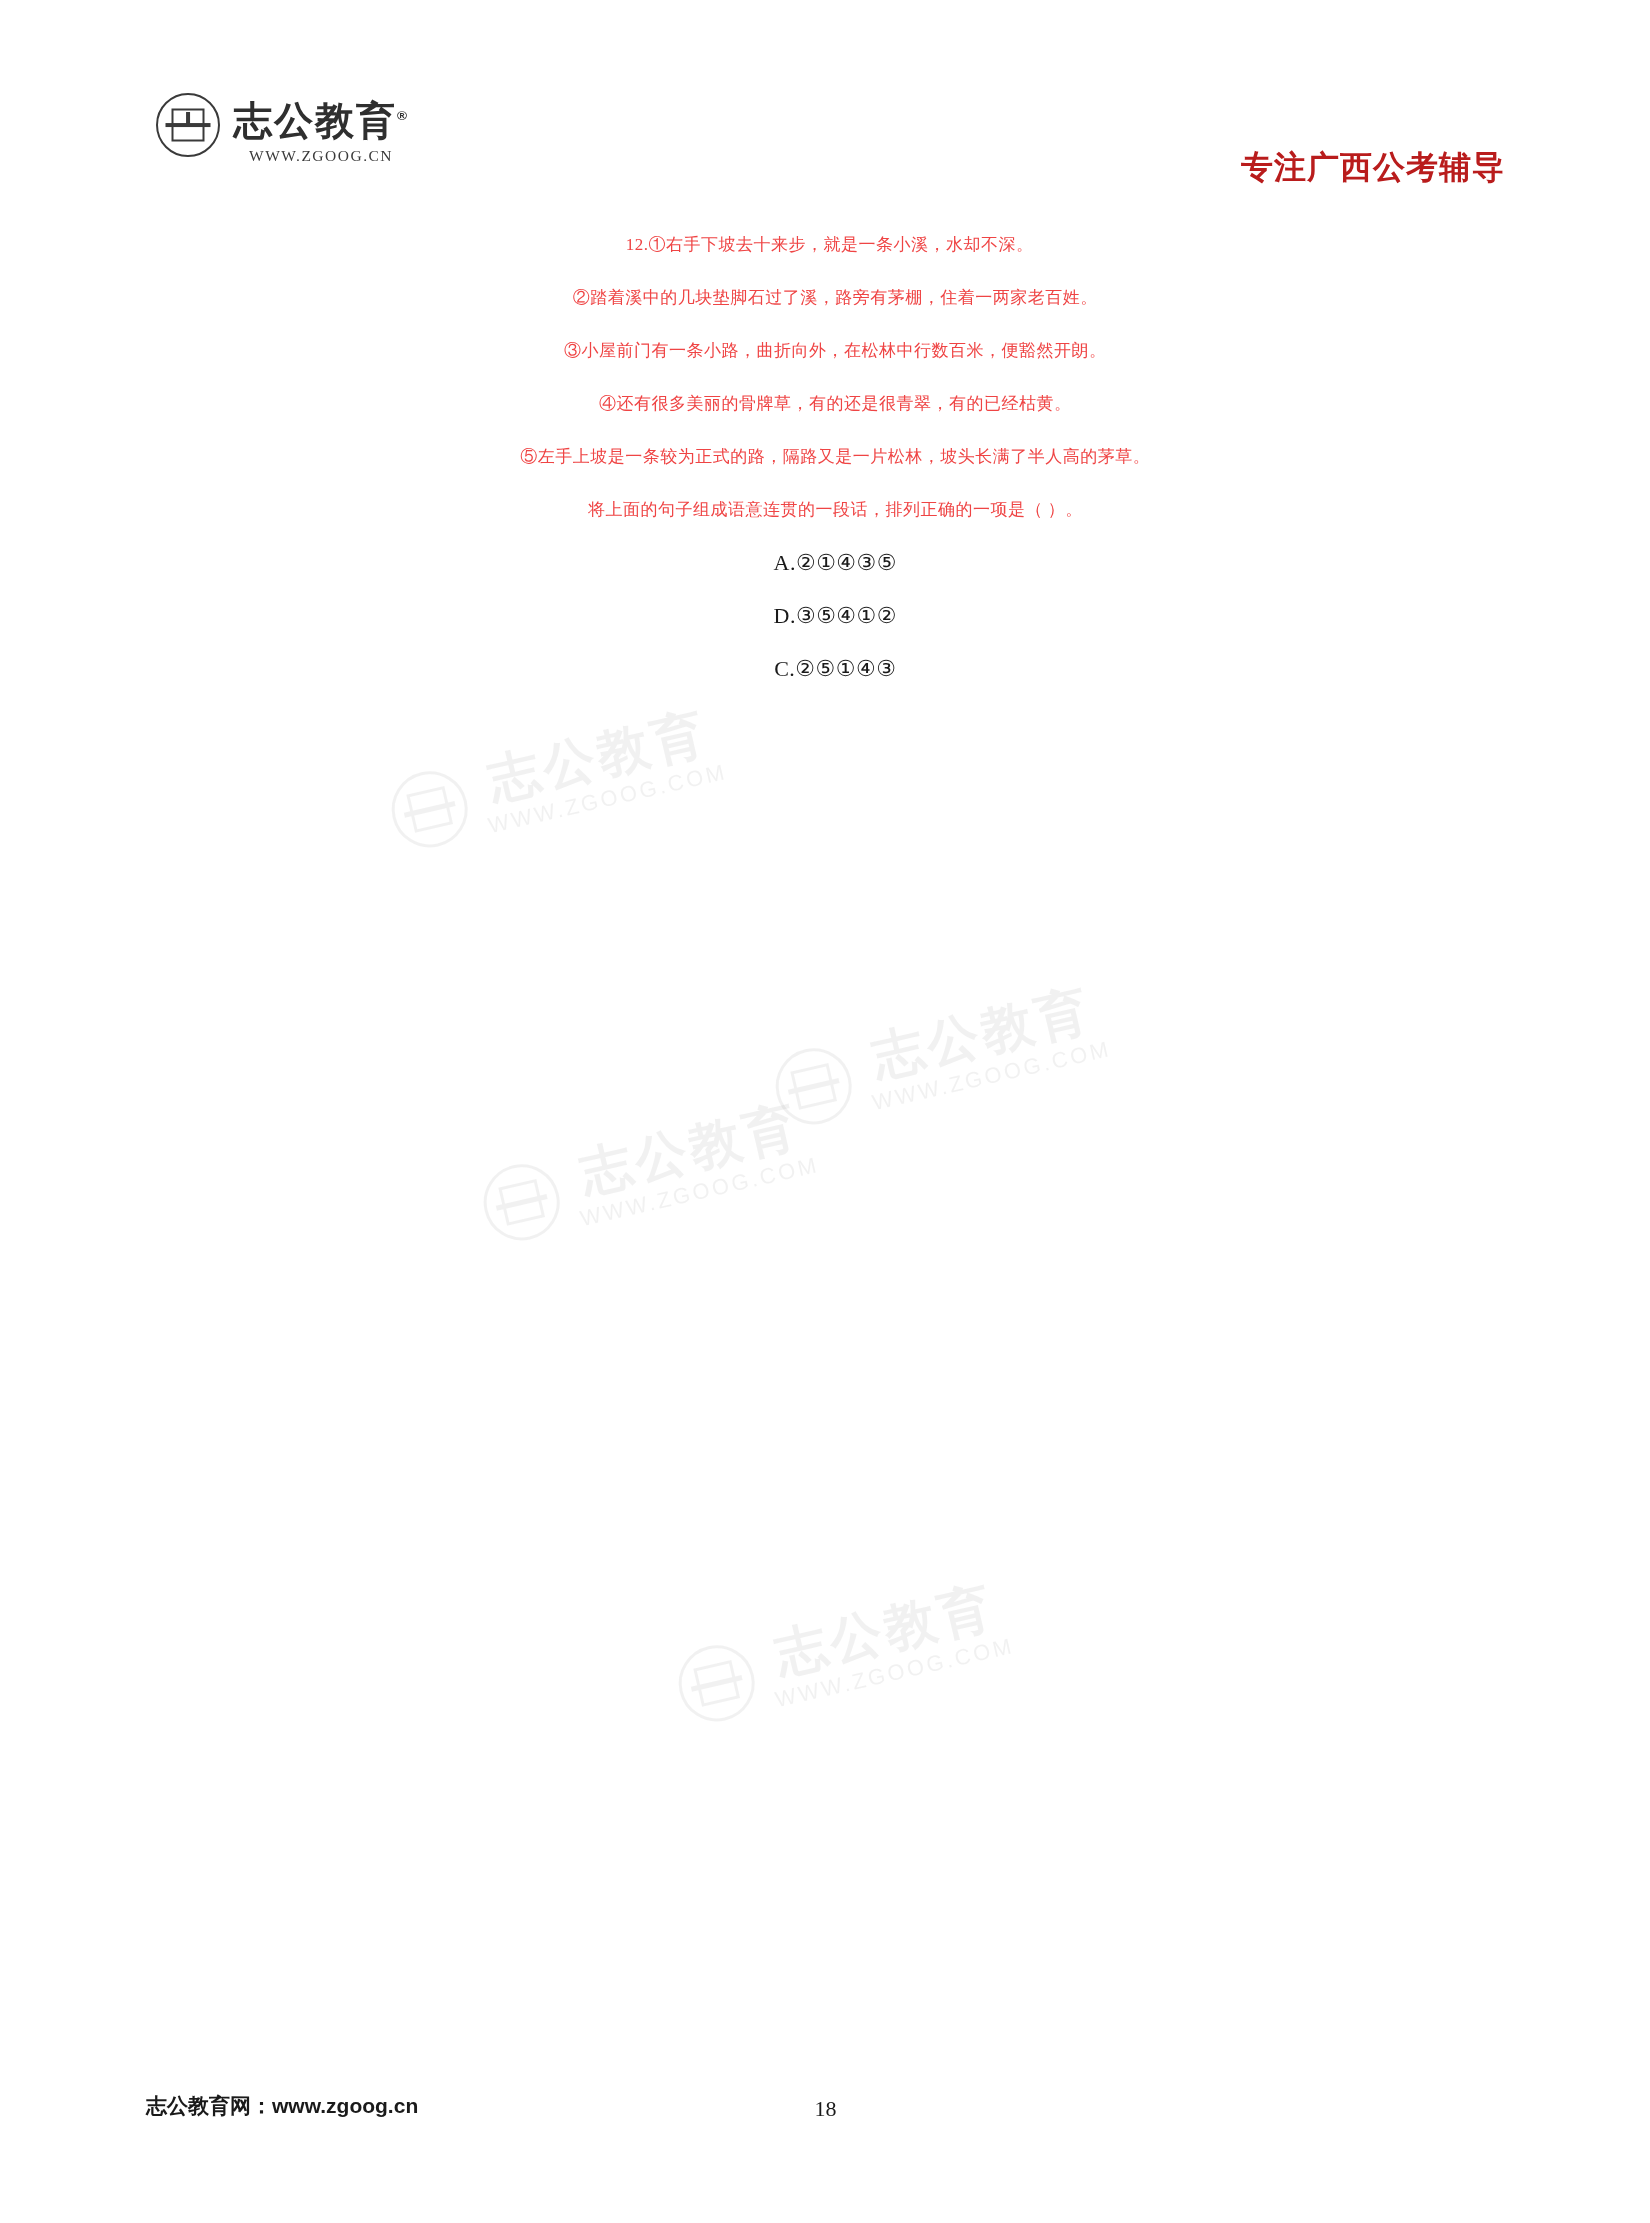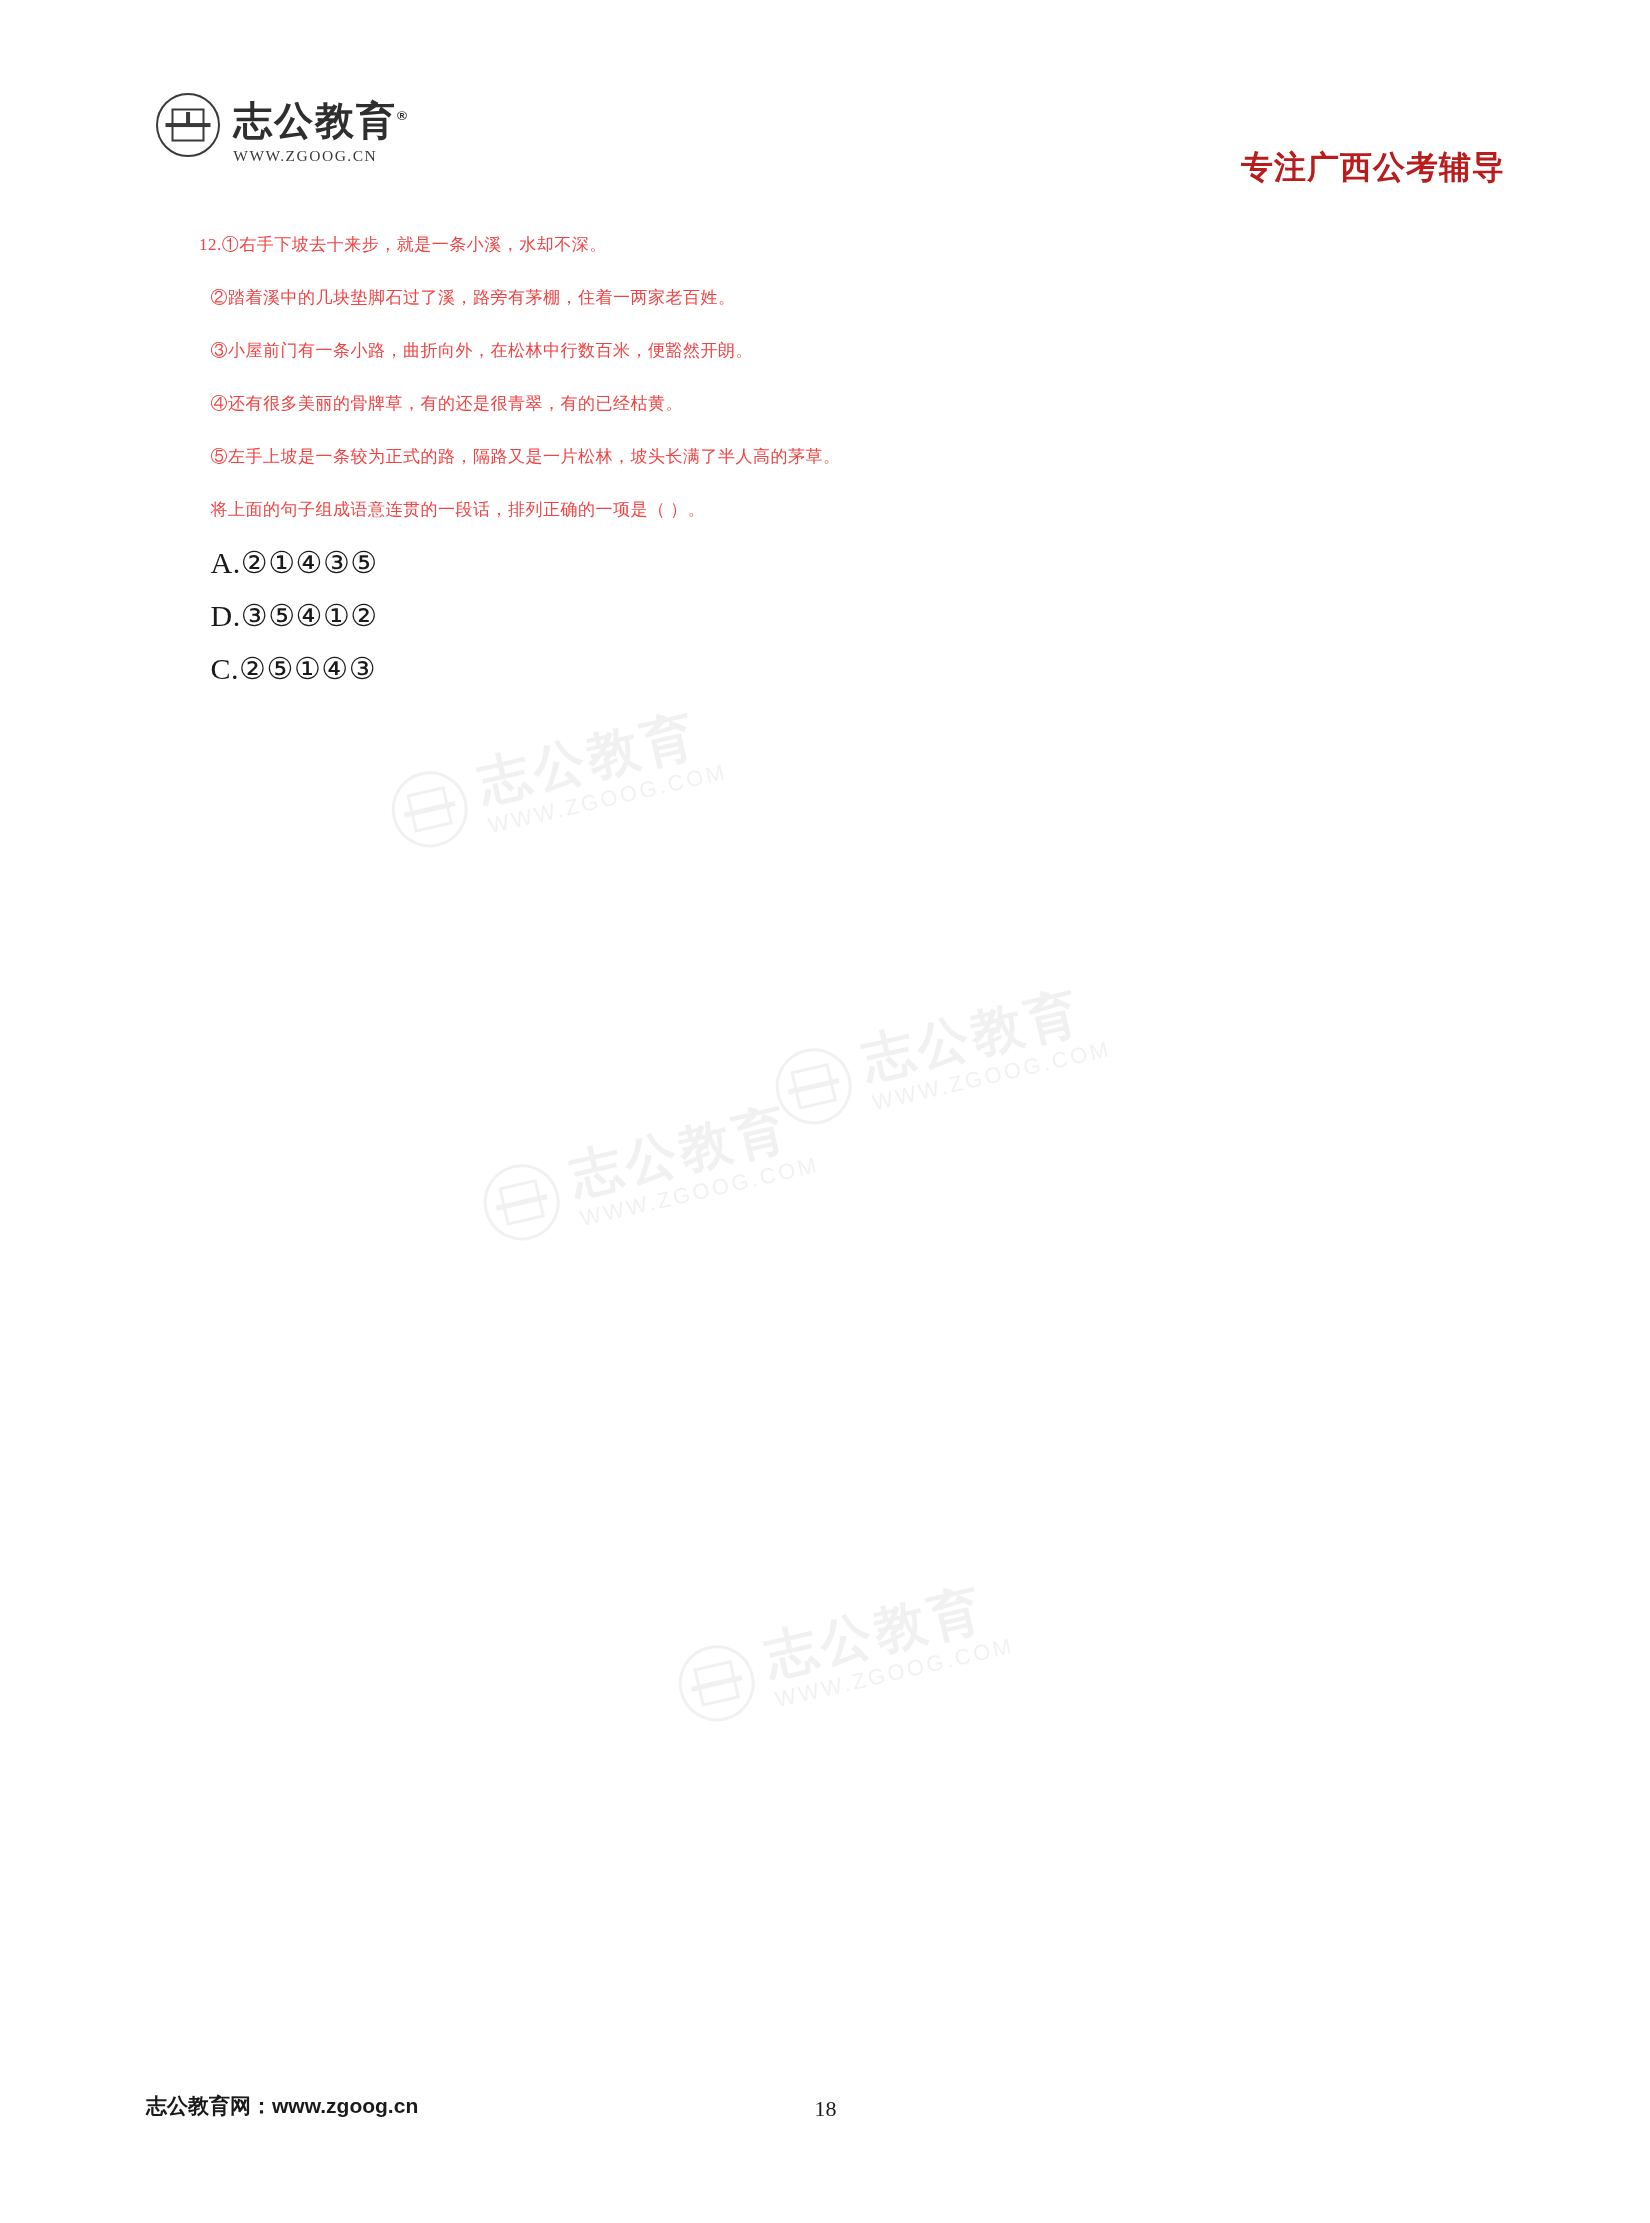--- a/index.html
+++ b/index.html
@@ -10,20 +10,21 @@
   body {
     font-family: "Liberation Serif", "DejaVu Serif", serif;
   }
   .page {
     position: relative;
     width: 1651px;
     height: 2223px;
     background: #ffffff;
     overflow: hidden;
     box-sizing: border-box;
+    text-align: center;
   }
 
   
   .header {
     position: absolute;
     top: 93px;
     left: 146px;
     right: 146px;
     height: 87px;
   }
@@ -122,21 +123,21 @@
     font-size: 17px;
     line-height: 53px;
     color: #ef4444;
     white-space: nowrap;
     letter-spacing: 0.5px;
   }
   .line.indent {
     padding-left: 11.6px;
   }
   .option {
-    font-size: 30px;
+    font-size: 22px;
     line-height: 53px;
     color: #1a1a1a;
     white-space: nowrap;
     padding-left: 11.6px;
     letter-spacing: 0.5px;
   }
 
   
   .wm {
     position: absolute;

